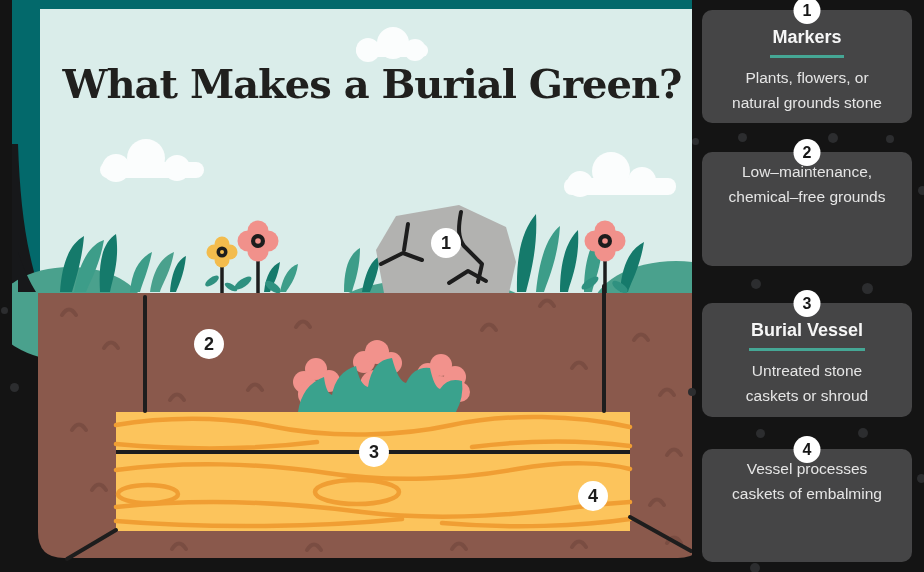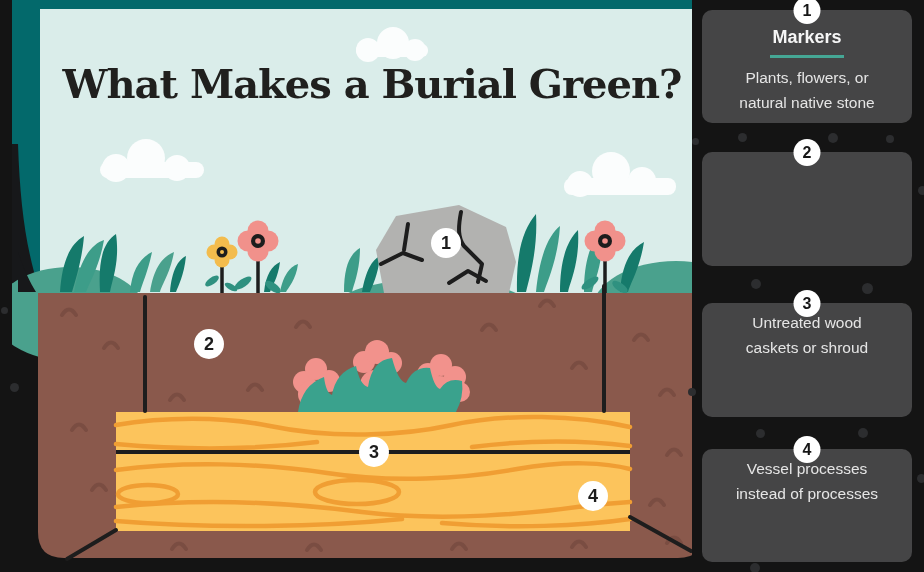--- a/index.html
+++ b/index.html
@@ -220,41 +220,46 @@
   <div class="marker m3">3</div>
   <div class="marker m4">4</div>
 </div>
 
 <div class="sidebar">
   <div class="card c1">
     <div class="badge">1</div>
     <div class="card-title">Markers</div>
     <div class="card-desc">
       <span>Plants, flowers, or</span><br>
-      <span>natural native stone</span>
+      <span>natural grounds stone</span>
     </div>
   </div>
 
   <div class="card c2">
     <div class="badge">2</div>
+    <div class="card-desc">
+      <span>Low–maintenance,</span><br>
+      <span>chemical–free grounds</span>
+    </div>
   </div>
 
   <div class="card c3">
     <div class="badge">3</div>
-    <div class="card-desc">
-      <span>Untreated wood</span><br>
+    <div class="card-title">Burial Vessel</div>
+    <div class="card-desc">
+      <span>Untreated stone</span><br>
       <span>caskets or shroud</span>
     </div>
   </div>
 
   <div class="card c4">
     <div class="badge">4</div>
     <div class="card-desc">
       <span>Vessel processes</span><br>
-      <span>instead of processes</span>
+      <span>caskets of embalming</span>
     </div>
   </div>
 </div>
 
 <div class="dot" style="left:738px;top:133px;width:9px;height:9px;"></div>
 <div class="dot" style="left:828px;top:133px;width:10px;height:10px;"></div>
 <div class="dot" style="left:886px;top:135px;width:8px;height:8px;"></div>
 <div class="dot" style="left:692px;top:138px;width:7px;height:7px;"></div>
 <div class="dot" style="left:751px;top:279px;width:10px;height:10px;"></div>
 <div class="dot" style="left:862px;top:283px;width:11px;height:11px;"></div>

